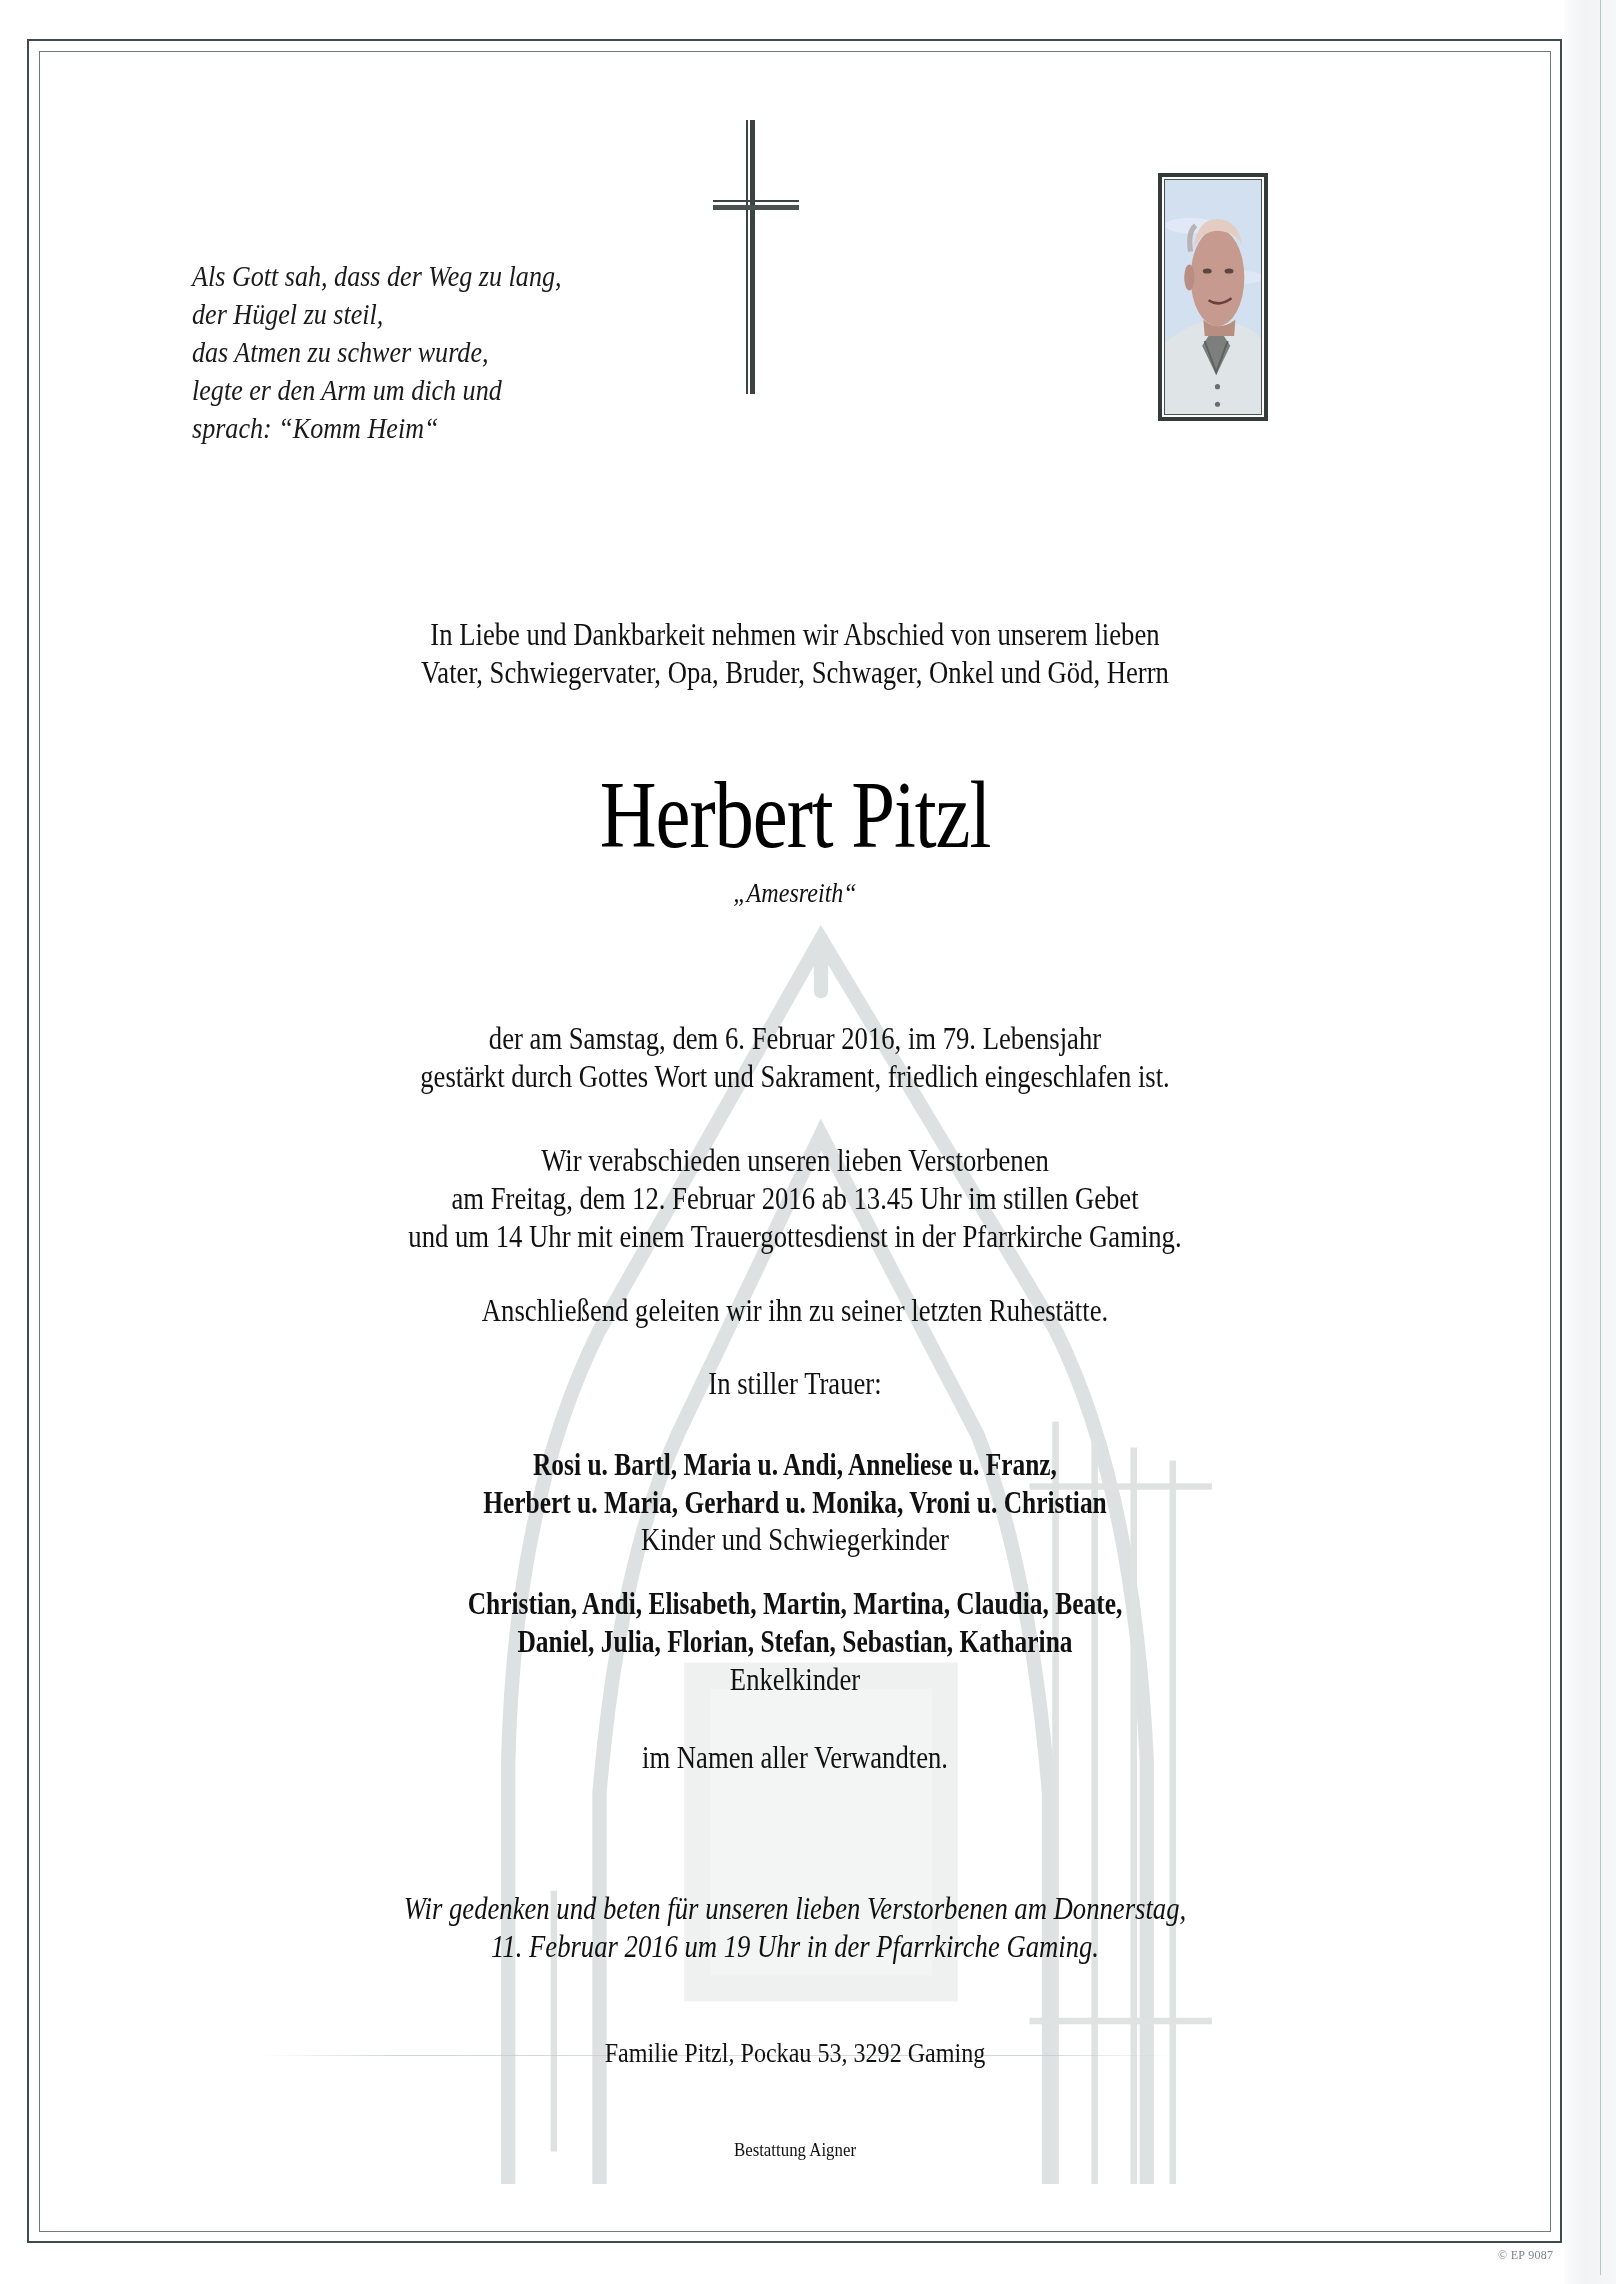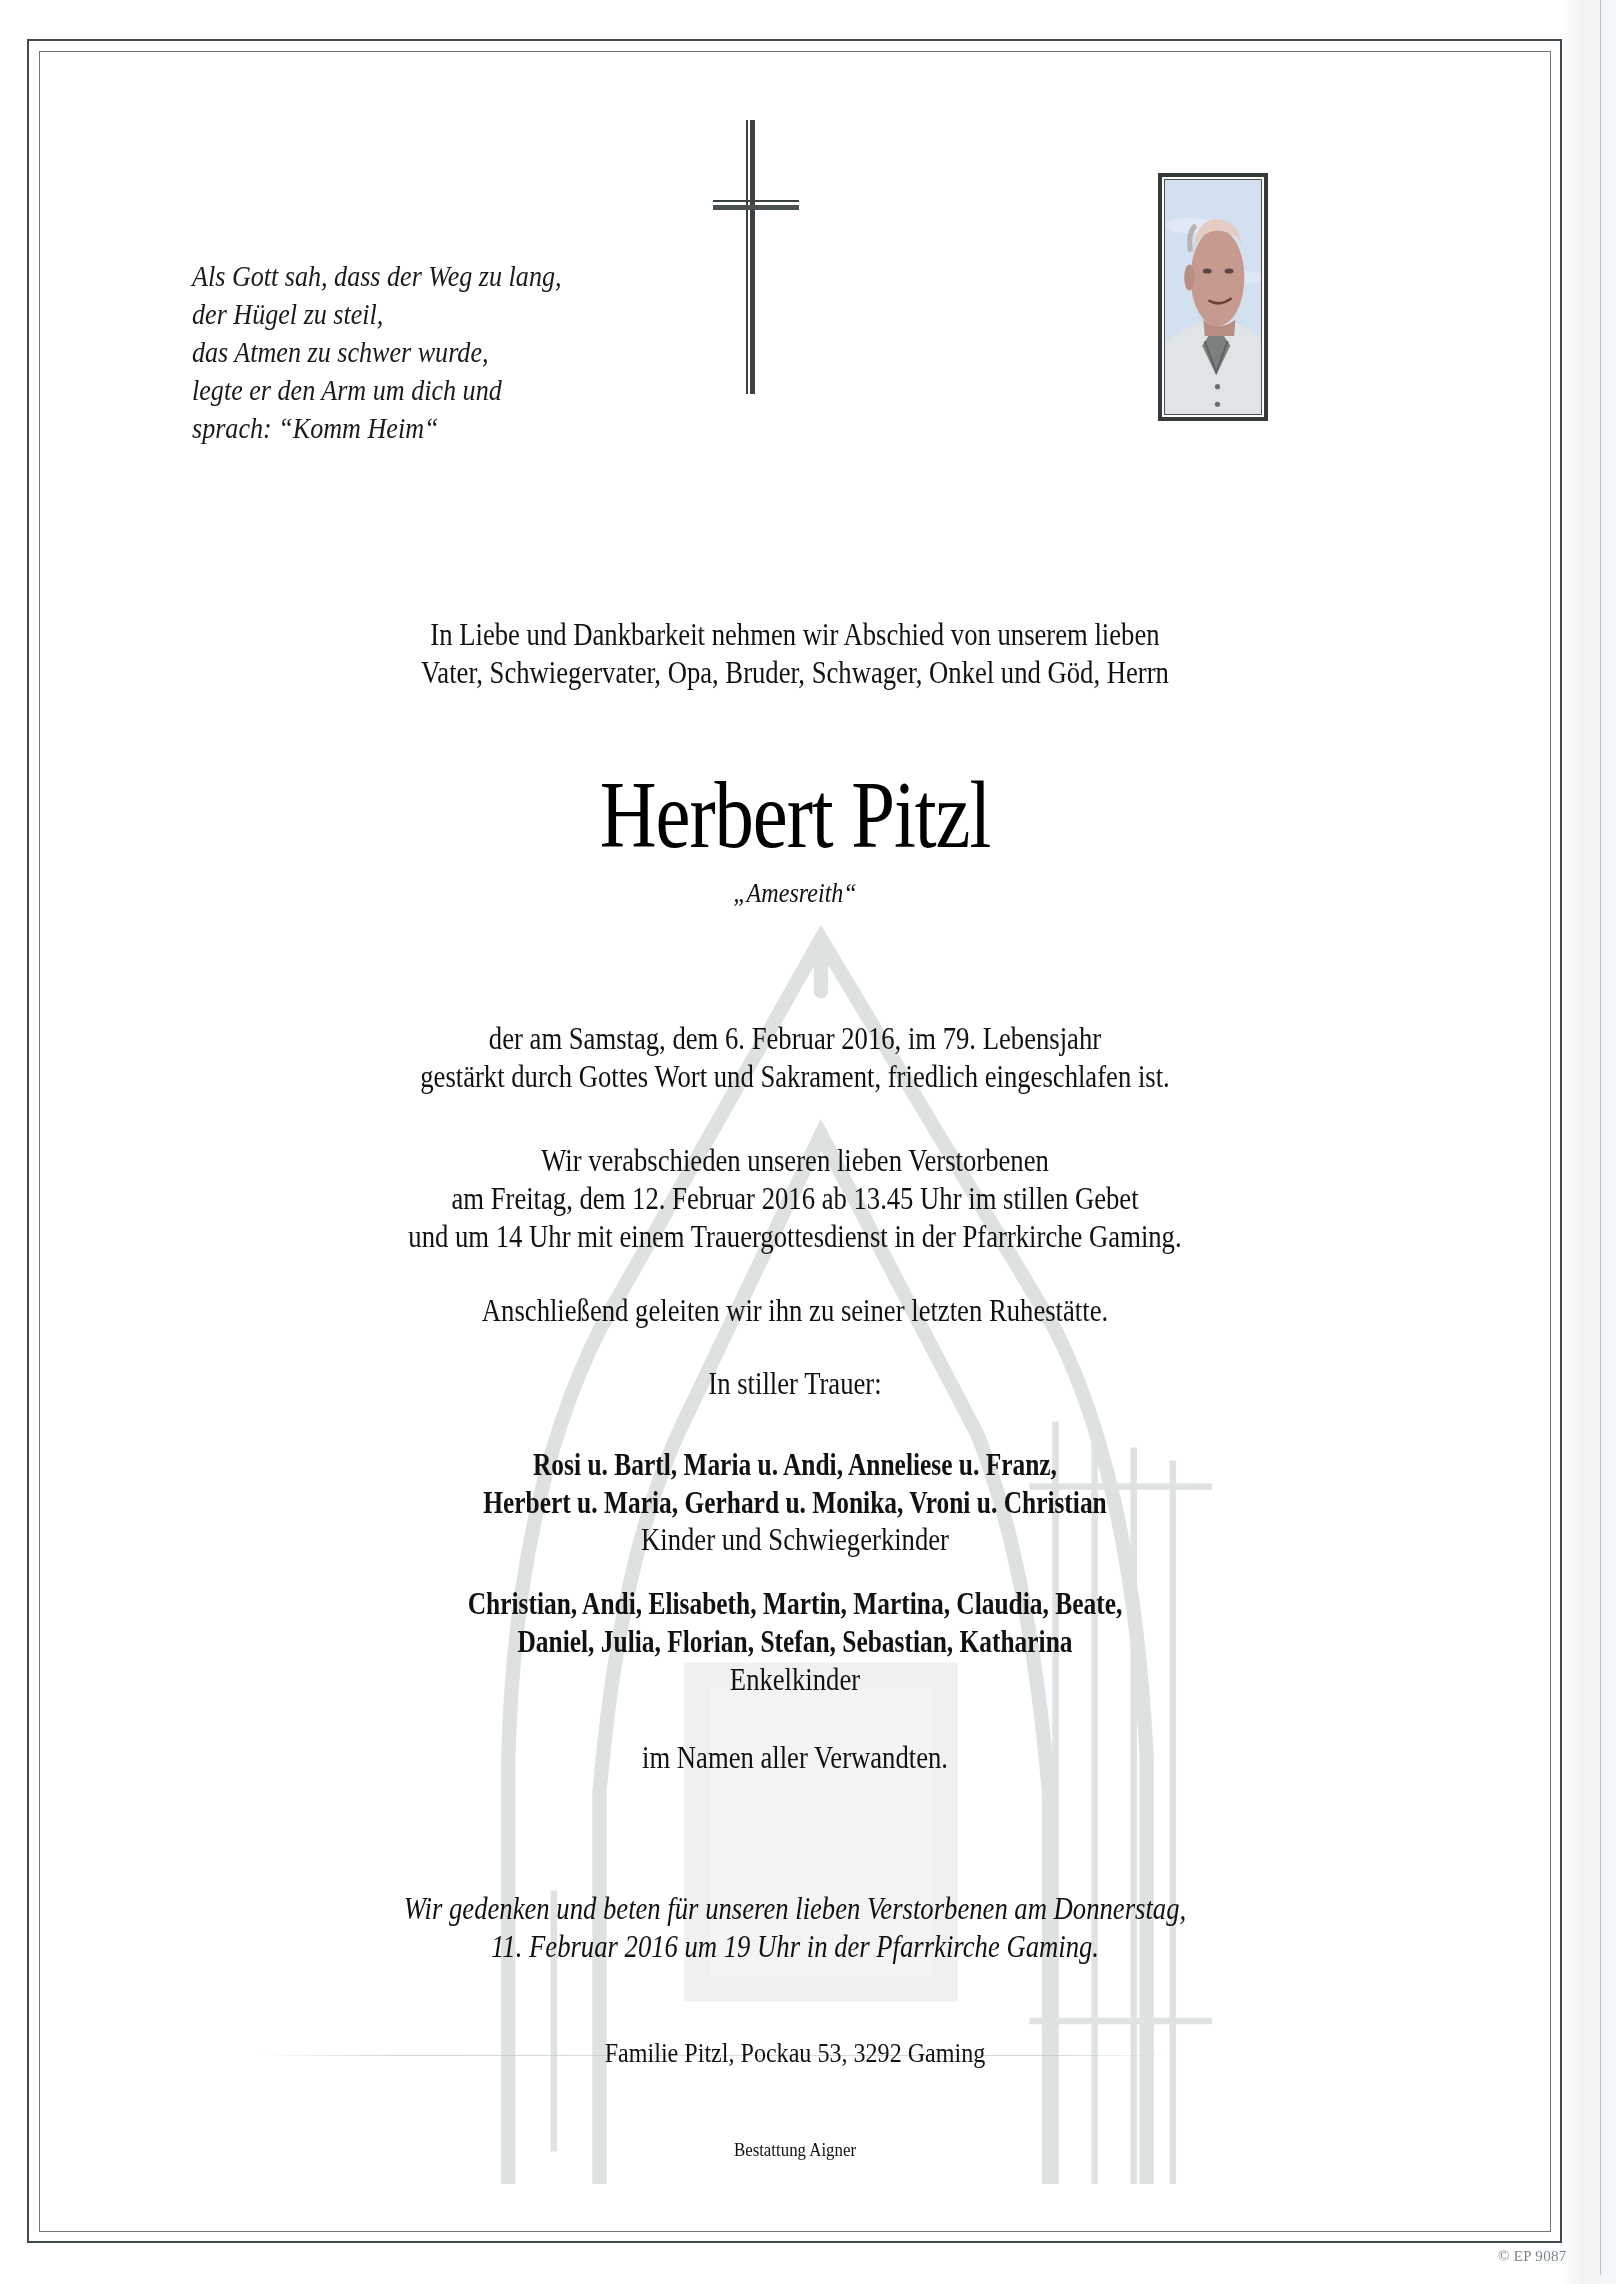--- a/index.html
+++ b/index.html
@@ -61,21 +61,21 @@
   .mourning { top:1366px; font-size:31px; transform:scaleX(0.86); transform-origin:795px 0; }
   .children { top:1446px; font-size:31px; line-height:38px; font-weight:bold; transform:scaleX(0.82); transform-origin:795px 0; }
   .children-label { top:1522px; font-size:31px; transform:scaleX(0.86); transform-origin:795px 0; }
   .grand { top:1585px; font-size:31px; line-height:38px; font-weight:bold; transform:scaleX(0.82); transform-origin:795px 0; }
   .grand-label { top:1662px; font-size:31px; transform:scaleX(0.86); transform-origin:795px 0; }
   .relatives { top:1740px; font-size:31px; transform:scaleX(0.86); transform-origin:795px 0; }
   .memorial { top:1890px; font-size:31px; line-height:38px; font-style:italic; transform:scaleX(0.86); transform-origin:795px 0; }
   .family { top:2037px; font-size:28px; transform:scaleX(0.86); transform-origin:795px 0; }
   .family-line { position:absolute; left:261px; top:2055px; width:913px; height:1.3px; background:linear-gradient(90deg,transparent,#b8c4cc 15%,#c8d0d4 50%,#b8c4cc 85%,transparent); opacity:0.7; }
   .funeral-home { top:2139px; font-size:19.6px; transform:scaleX(0.86); transform-origin:795px 0; }
-  .copyright { position:absolute; left:1498px; top:2248px; font-size:15px; color:#7a8587; letter-spacing:0.3px; }
+  .copyright { position:absolute; left:1498px; top:2248px; font-size:12px; color:#7a8587; letter-spacing:0.3px; }
 </style>
 </head>
 <body>
 
 <div class="edge-strip"></div>
 <div class="edge-line"></div>
 
 <div class="frame-outer"></div>
 <div class="frame-inner"></div>
 

